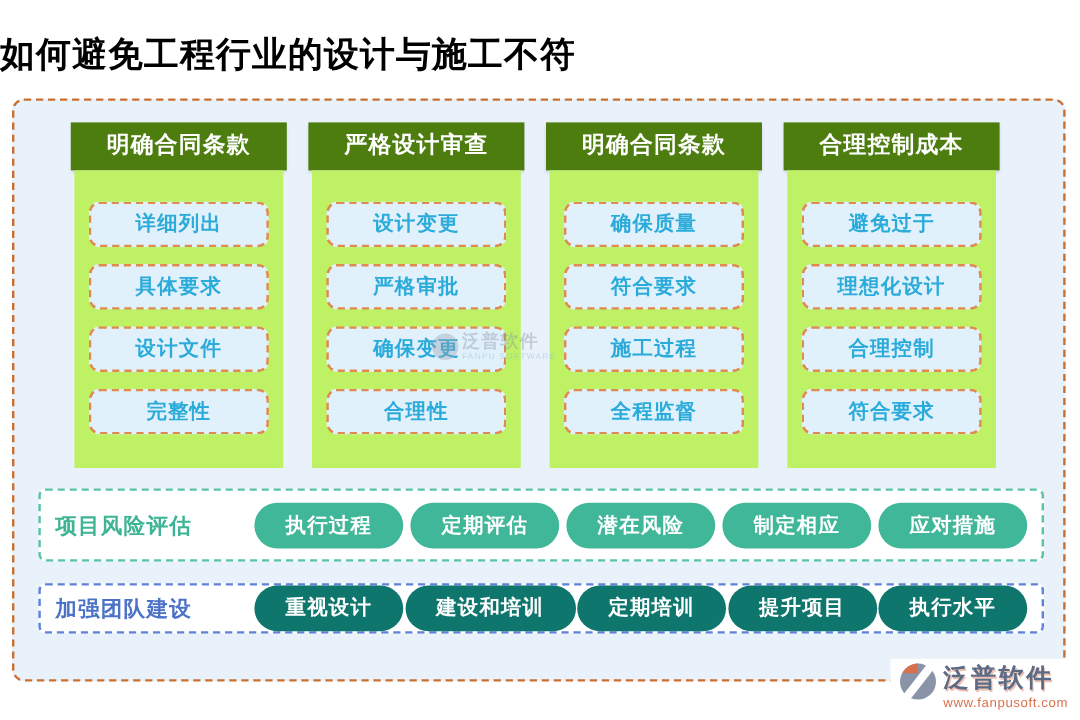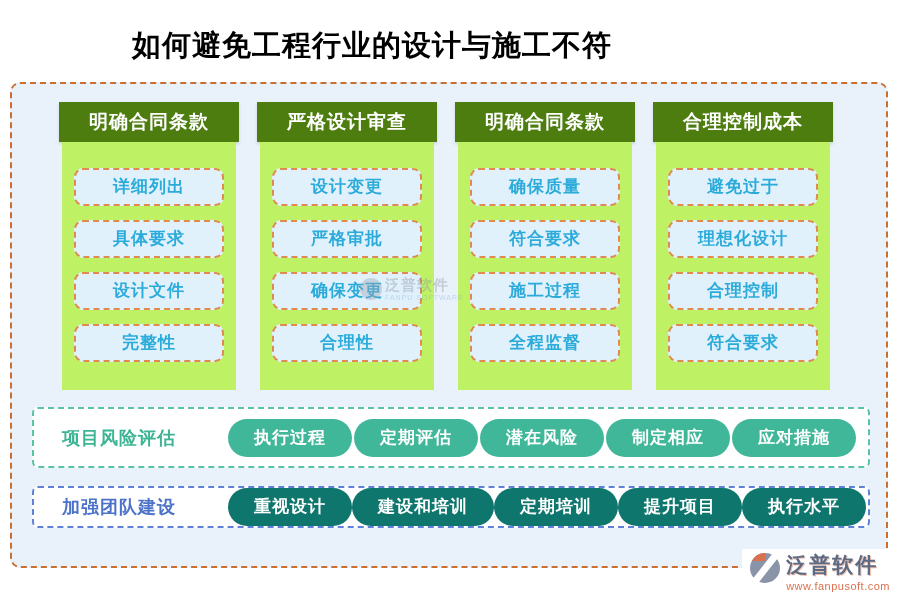--- a/index.html
+++ b/index.html
@@ -7,21 +7,21 @@
   body {
     position: relative;
     width: 900px; height: 600px;
     background: #ffffff;
     font-family: "Liberation Sans", "DejaVu Sans", sans-serif;
     overflow: hidden;
   }
   .title {
     position: absolute;
     top: 26px; left: 0; width: 744px;
-    text-align: center;
+    text-align: left;
     font-size: 29px;
     font-weight: bold;
     color: #000000;
     letter-spacing: 1px;
   }
   .frame {
     position: absolute;
     left: 10px; top: 82px;
     width: 878px; height: 486px;
     border: 2px dashed #c96f2f;
@@ -67,21 +67,21 @@
     letter-spacing: 1px;
   }
   .hrow {
     position: absolute;
     left: 20px;
     width: 838px; height: 61px;
     background: #ffffff;
     border-radius: 6px;
     display: flex;
     align-items: center;
-    padding: 0 12px 0 28px;
+    padding: 0 12px 0 12px;
   }
   .hrow.green { top: 323px; border: 2px dashed #58c3a6; }
   .hrow.blue  { top: 402px; height: 42px; border: 2px dashed #5f82d8; }
   .hrow-label {
     font-size: 18px;
     font-weight: bold;
     letter-spacing: 1px;
     width: 148px;
     flex: none;
   }

